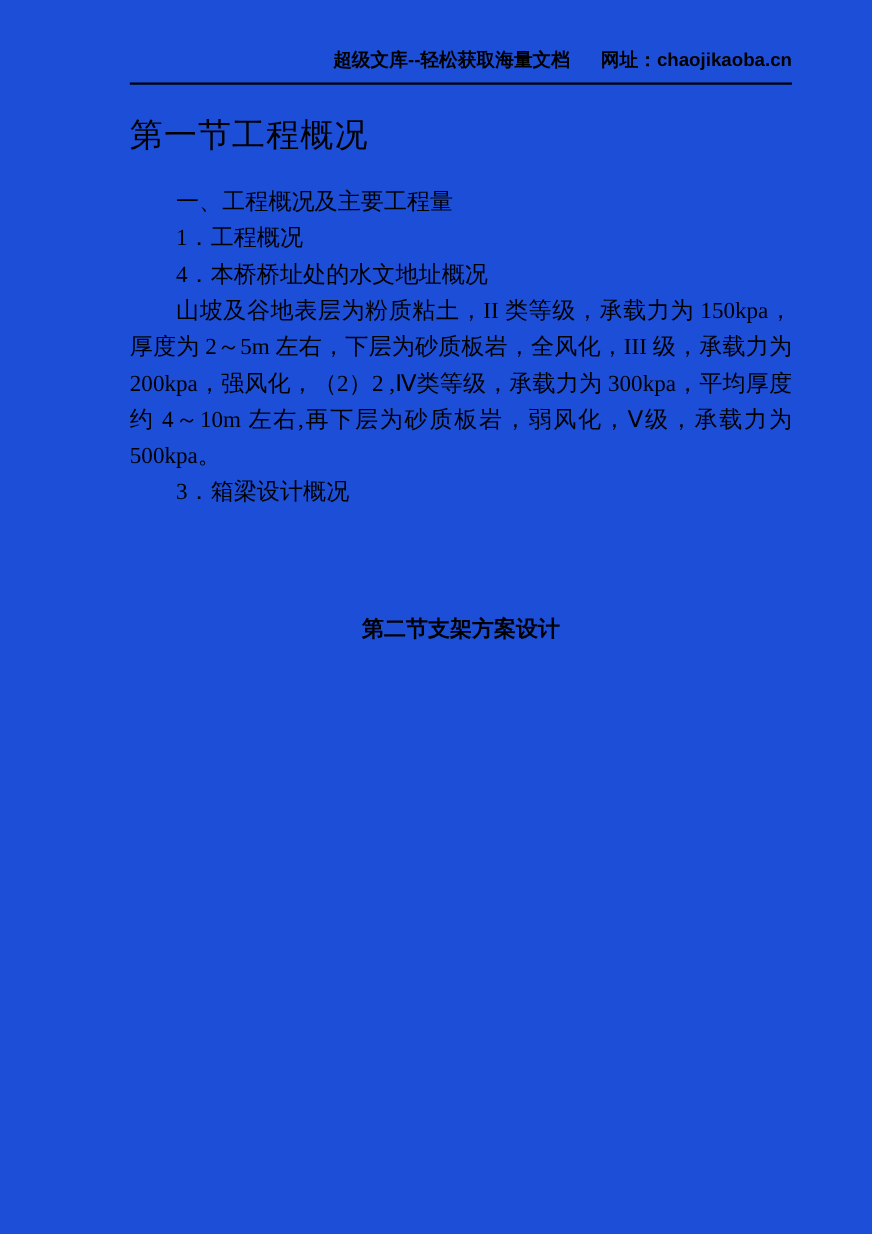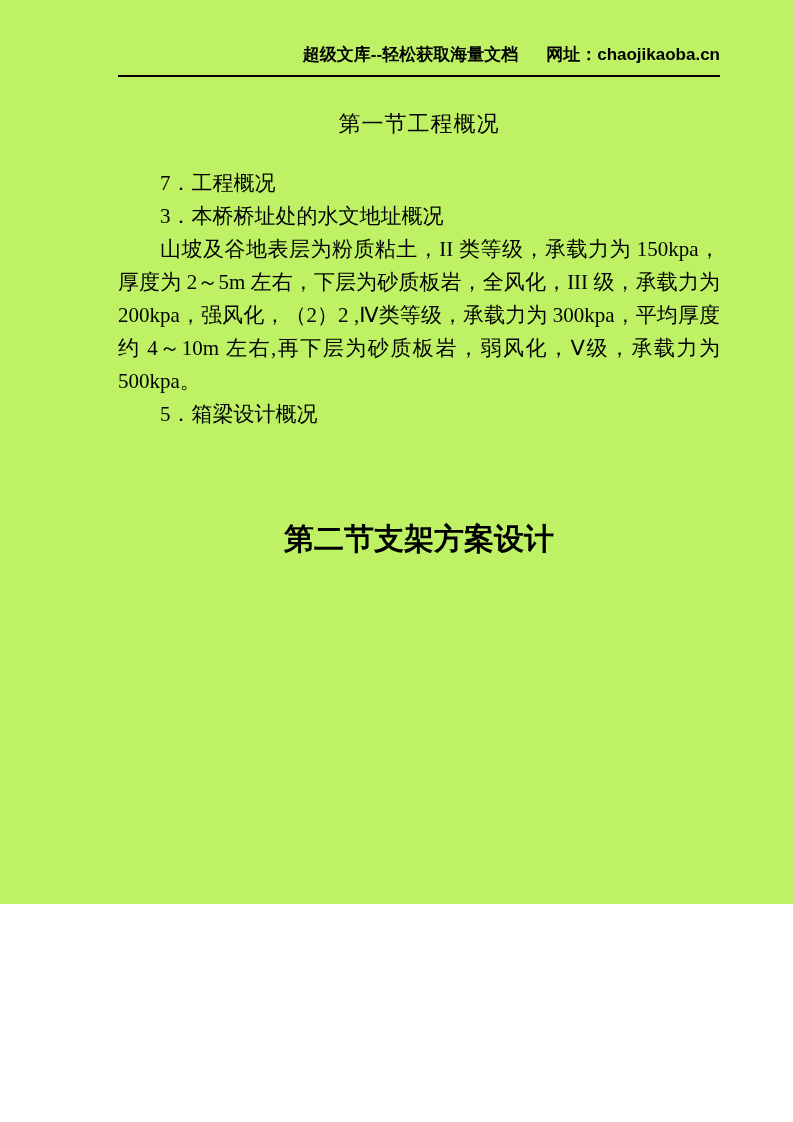--- a/index.html
+++ b/index.html
@@ -1,20 +1,20 @@
 <!DOCTYPE html>
 <html><head>
 <meta charset="utf-8">
 <style>
   html,body{margin:0;padding:0;background:#ffffff;}
   .page{
     position:relative;
-    width:793px;height:904px;
+    width:793px;height:1122px;
     margin:0 auto;
-    background:#bef264;
+    background:#1d4ed8;
     color:#000;
     font-family:"Liberation Serif", serif;
     overflow:hidden;
     box-sizing:border-box;
   }
   .content{
     margin-left:118px;
     margin-right:73px;
   }
   .doc-header{
@@ -24,60 +24,60 @@
     text-align:right;
     font-family:"Liberation Sans", sans-serif;
     font-weight:bold;
     font-size:17px;
     line-height:21px;
     white-space:nowrap;
   }
   .doc-header .brand{margin-right:28px;}
   .sec-title{
     margin:26px 0 0 0;
-    text-align:center;
-    font-size:22px;
+    font-size:30px;
     font-weight:normal;
     line-height:42px;
     font-family:"Liberation Serif", serif;
     letter-spacing:1px;
   }
   .body-block{margin-top:22px;}
   .para{
     margin:0;
     font-size:21px;
     line-height:33px;
     text-align:justify;
     text-indent:2em;
     font-family:"Liberation Serif", serif;
   }
   .sec-title-2{
     margin:88px 0 0 0;
     text-align:center;
-    font-size:30px;
+    font-size:20px;
     font-weight:bold;
     line-height:40px;
     font-family:"Liberation Sans", sans-serif;
   }
 </style>
 </head>
 <body>
 
 <div class="page">
   <div class="content">
 
     <div class="doc-header">
       <span class="brand">超级文库--轻松获取海量文档</span><span>网址：chaojikaoba.cn</span>
     </div>
 
     <h1 class="sec-title">第一节工程概况</h1>
 
     <div class="body-block">
-      <p class="para">7．工程概况</p>
-      <p class="para">3．本桥桥址处的水文地址概况</p>
+      <p class="para">一、工程概况及主要工程量</p>
+      <p class="para">1．工程概况</p>
+      <p class="para">4．本桥桥址处的水文地址概况</p>
       <p class="para">山坡及谷地表层为粉质粘土，II 类等级，承载力为 150kpa，厚度为 2～5m 左右，下层为砂质板岩，全风化，III 级，承载力为 200kpa，强风化，（2）2 ,Ⅳ类等级，承载力为 300kpa，平均厚度约 4～10m 左右,再下层为砂质板岩，弱风化，Ⅴ级，承载力为 500kpa。</p>
-      <p class="para">5．箱梁设计概况</p>
+      <p class="para">3．箱梁设计概况</p>
     </div>
 
     <h1 class="sec-title-2">第二节支架方案设计</h1>
 
   </div>
 </div>
 
 </body></html>

